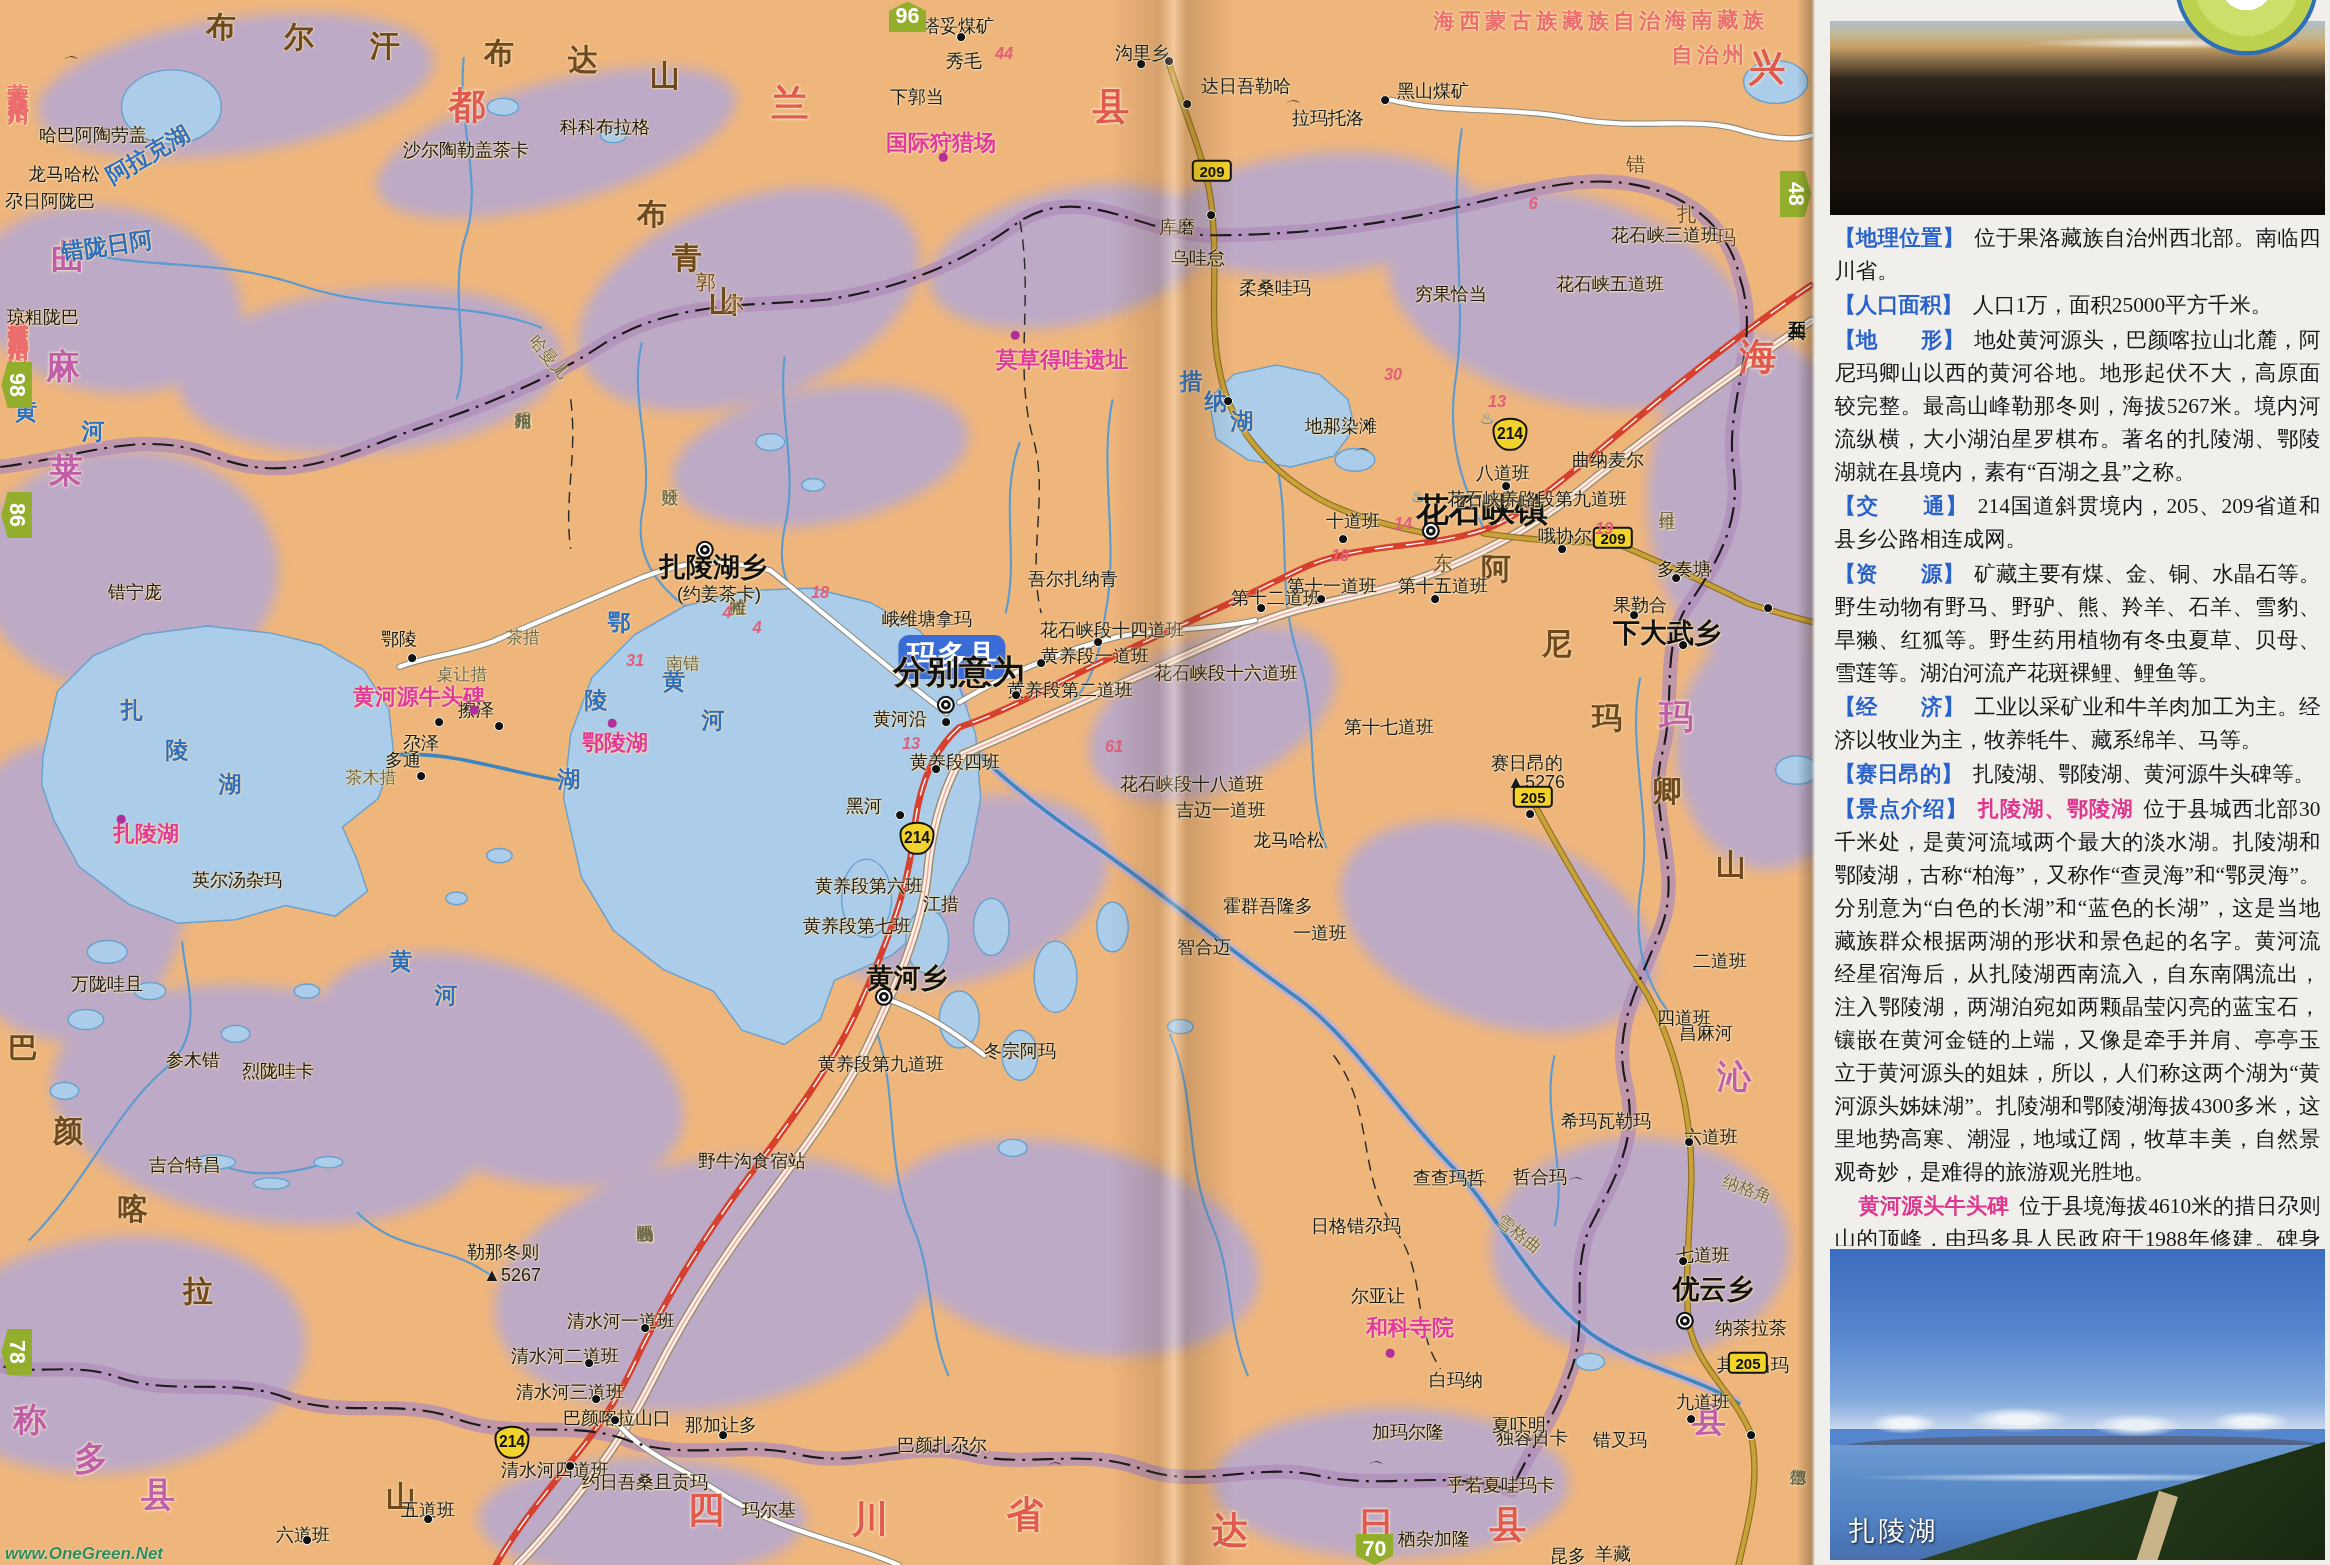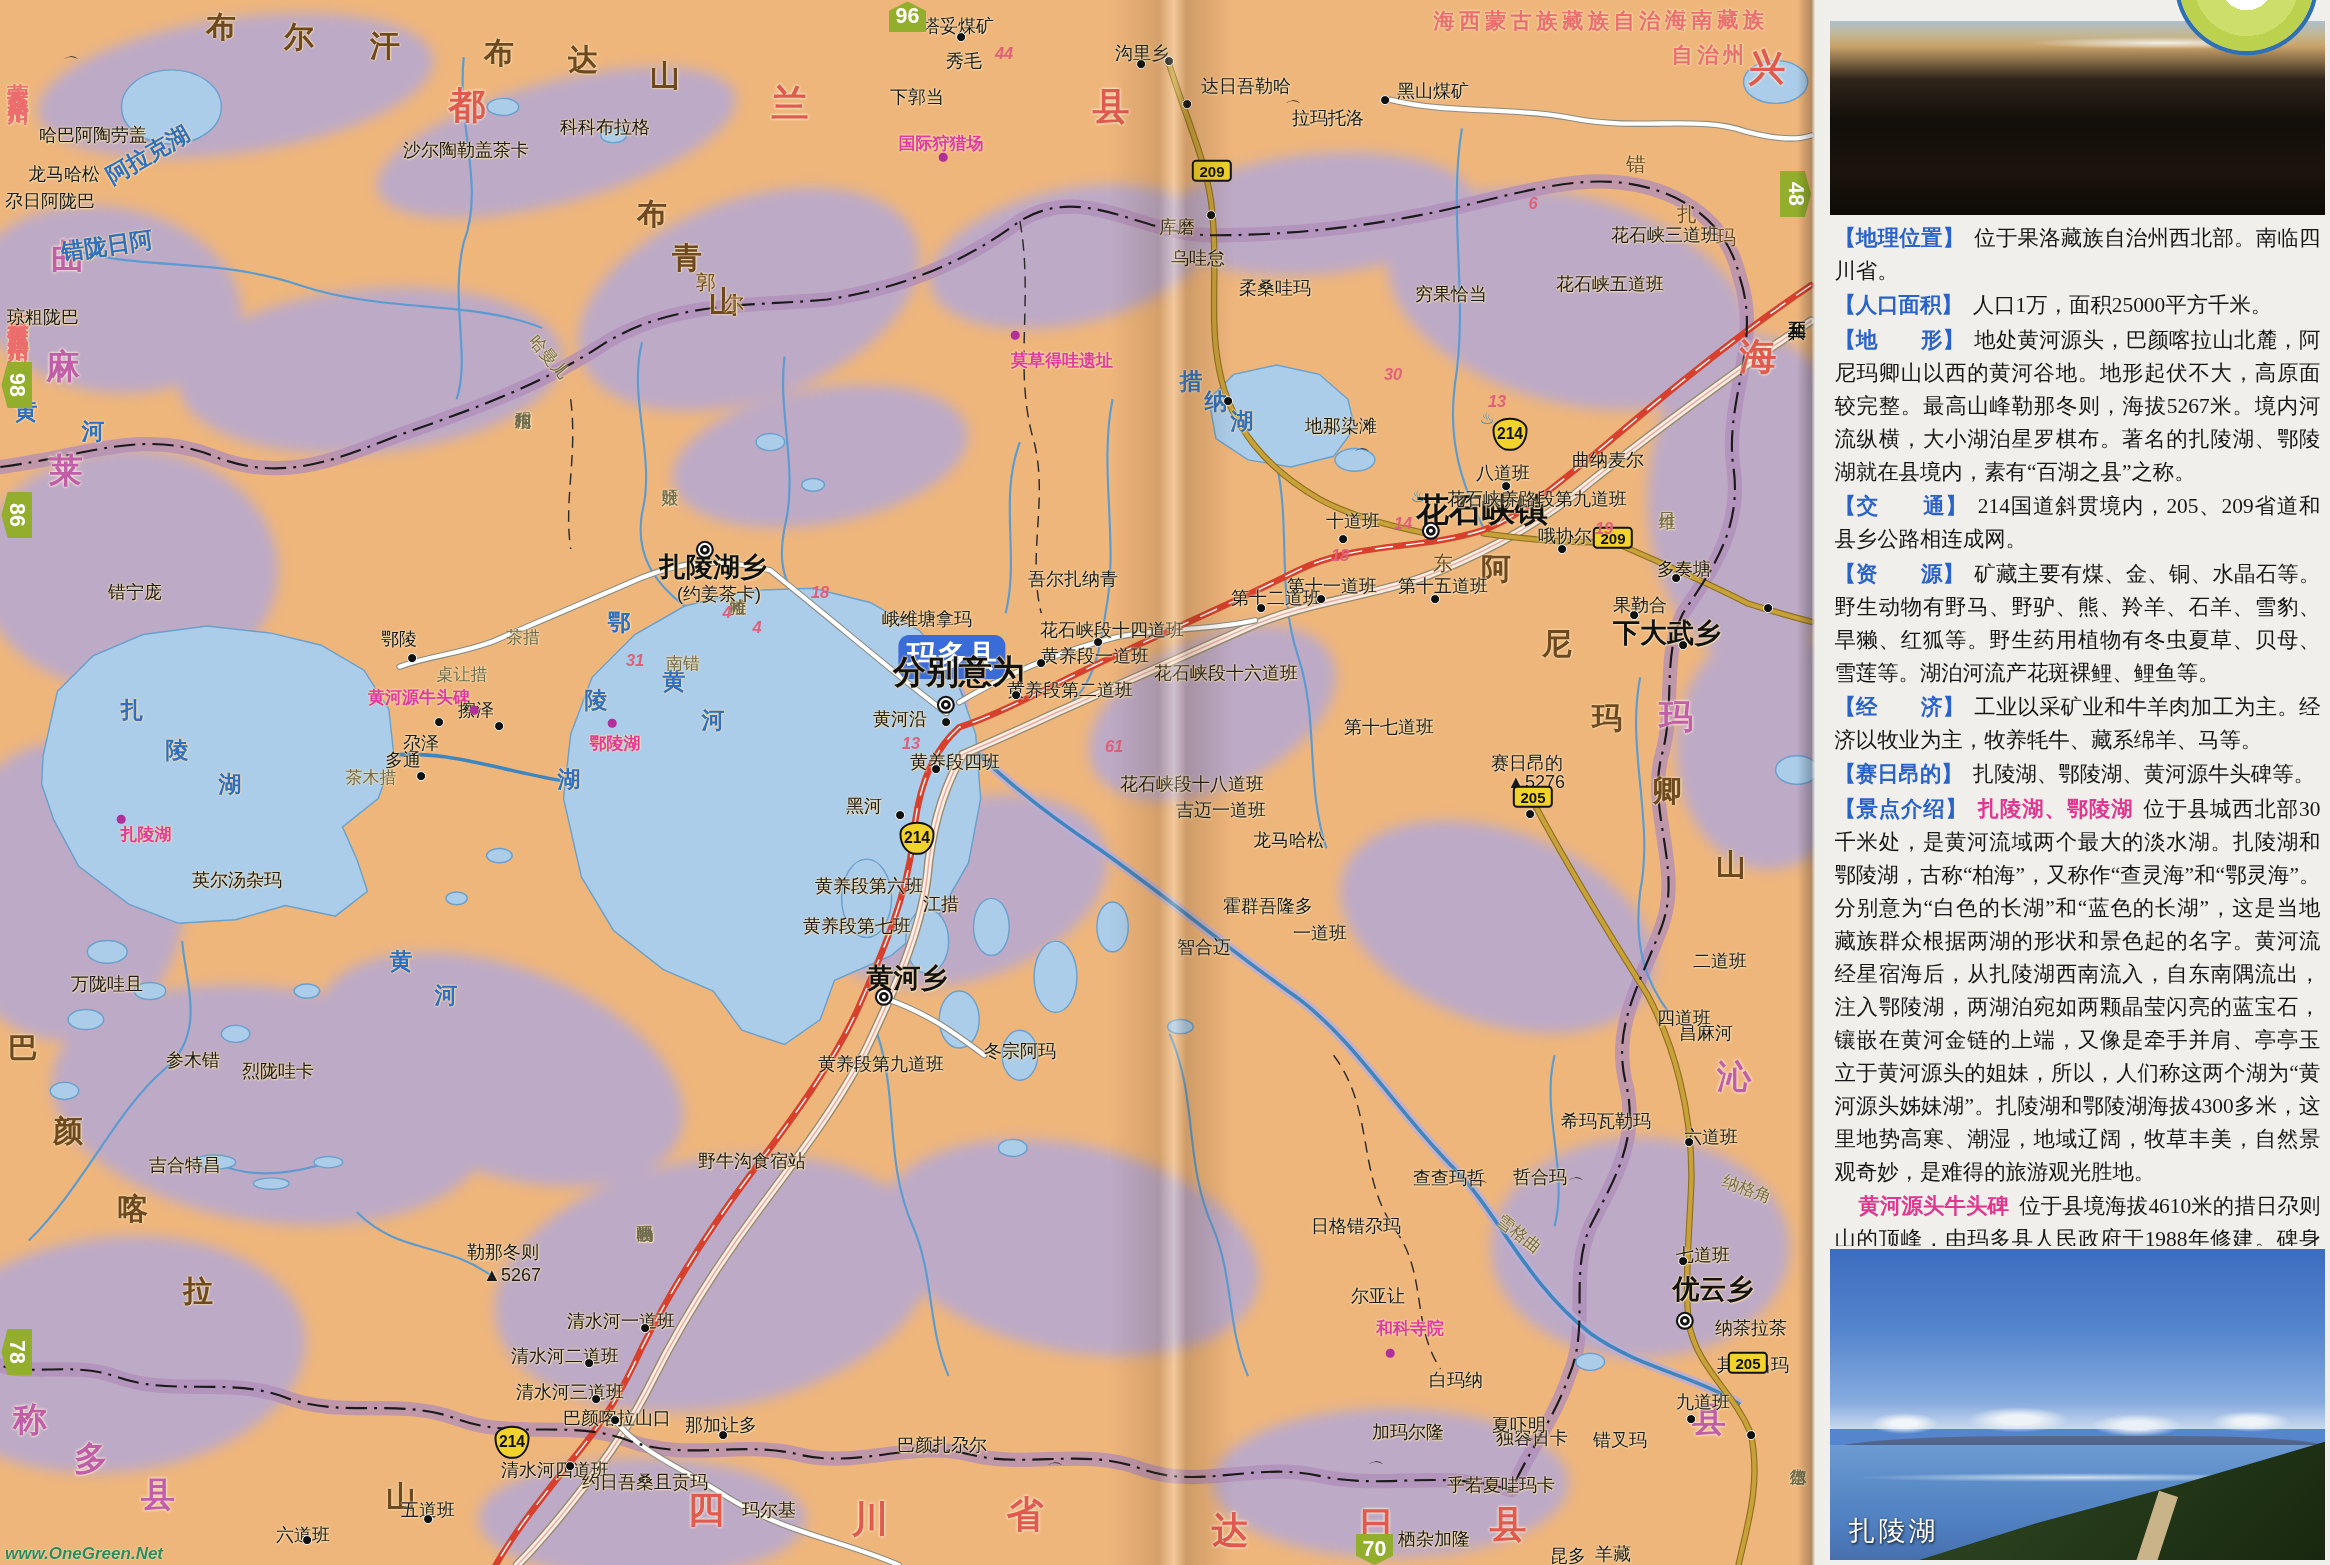--- a/index.html
+++ b/index.html
@@ -9,21 +9,21 @@
   .map svg{position:absolute;left:0;top:0;}
   .ml{position:absolute;white-space:nowrap;color:#222;
       text-shadow:0 0 2.1px #f3dcae,0 0 2.1px #f3dcae,0.7px 0.7px 1.4px #f3dcae;}
   .ml.v{writing-mode:vertical-rl;}
   .reg{font-size:37px;font-weight:bold;color:#e05a4e;text-shadow:0 0 2.9px #fff0d8,0 0 2.9px #fff0d8;}
   .pref{font-size:21.4px;font-weight:bold;color:#ec6d6d;letter-spacing:4.3px;}
   .mag{font-size:34px;font-weight:bold;color:#c05fa8;text-shadow:0 0 2.9px #ffeeda,0 0 2.9px #ffeeda;}
   .mtn{font-size:30px;font-weight:bold;color:#6e491f;}
   .mtn2{font-size:20px;color:#6e491f;}
   .wat{font-size:23px;font-weight:bold;color:#2f6fc0;font-family:"Liberation Serif",serif;}
-  .poi{font-size:17px;font-weight:bold;color:#e23a9c;text-align:right;}
+  .poi{font-size:22px;font-weight:bold;color:#e23a9c;text-align:right;}
   .t1{font-size:33px;font-weight:bold;color:#111;}
   .t2{font-size:27px;font-weight:bold;color:#111;}
   .vil{font-size:18px;color:#1a1a1a;}
   .minor{font-size:17px;color:#6f6b4e;}
   .num{font-size:16.4px;font-style:italic;font-weight:bold;color:#e0607a;text-shadow:none;}
   .dir{font-size:18.5px;color:#111;}
   .wm{font-size:17px;font-weight:bold;font-style:italic;color:#2e8b57;text-shadow:0 0 1.4px #fff;}
   .seat{font-size:30px;font-weight:bold;color:#fff;background:#3a6cd8;padding:1.4px 8.6px;border-radius:11px;text-shadow:none;}
   .shg{font-size:15.7px;font-weight:bold;color:#111;background:#f2d32b;border:2.1px solid #111;width:31px;height:28.5px;line-height:28.5px;text-align:center;border-radius:50% 50% 46% 46% / 36% 36% 62% 62%;text-shadow:none;}
   .shs{font-size:15px;font-weight:bold;color:#111;background:#f2d32b;border:2.1px solid #111;padding:0.7px 5.7px;border-radius:4.3px;text-shadow:none;}

